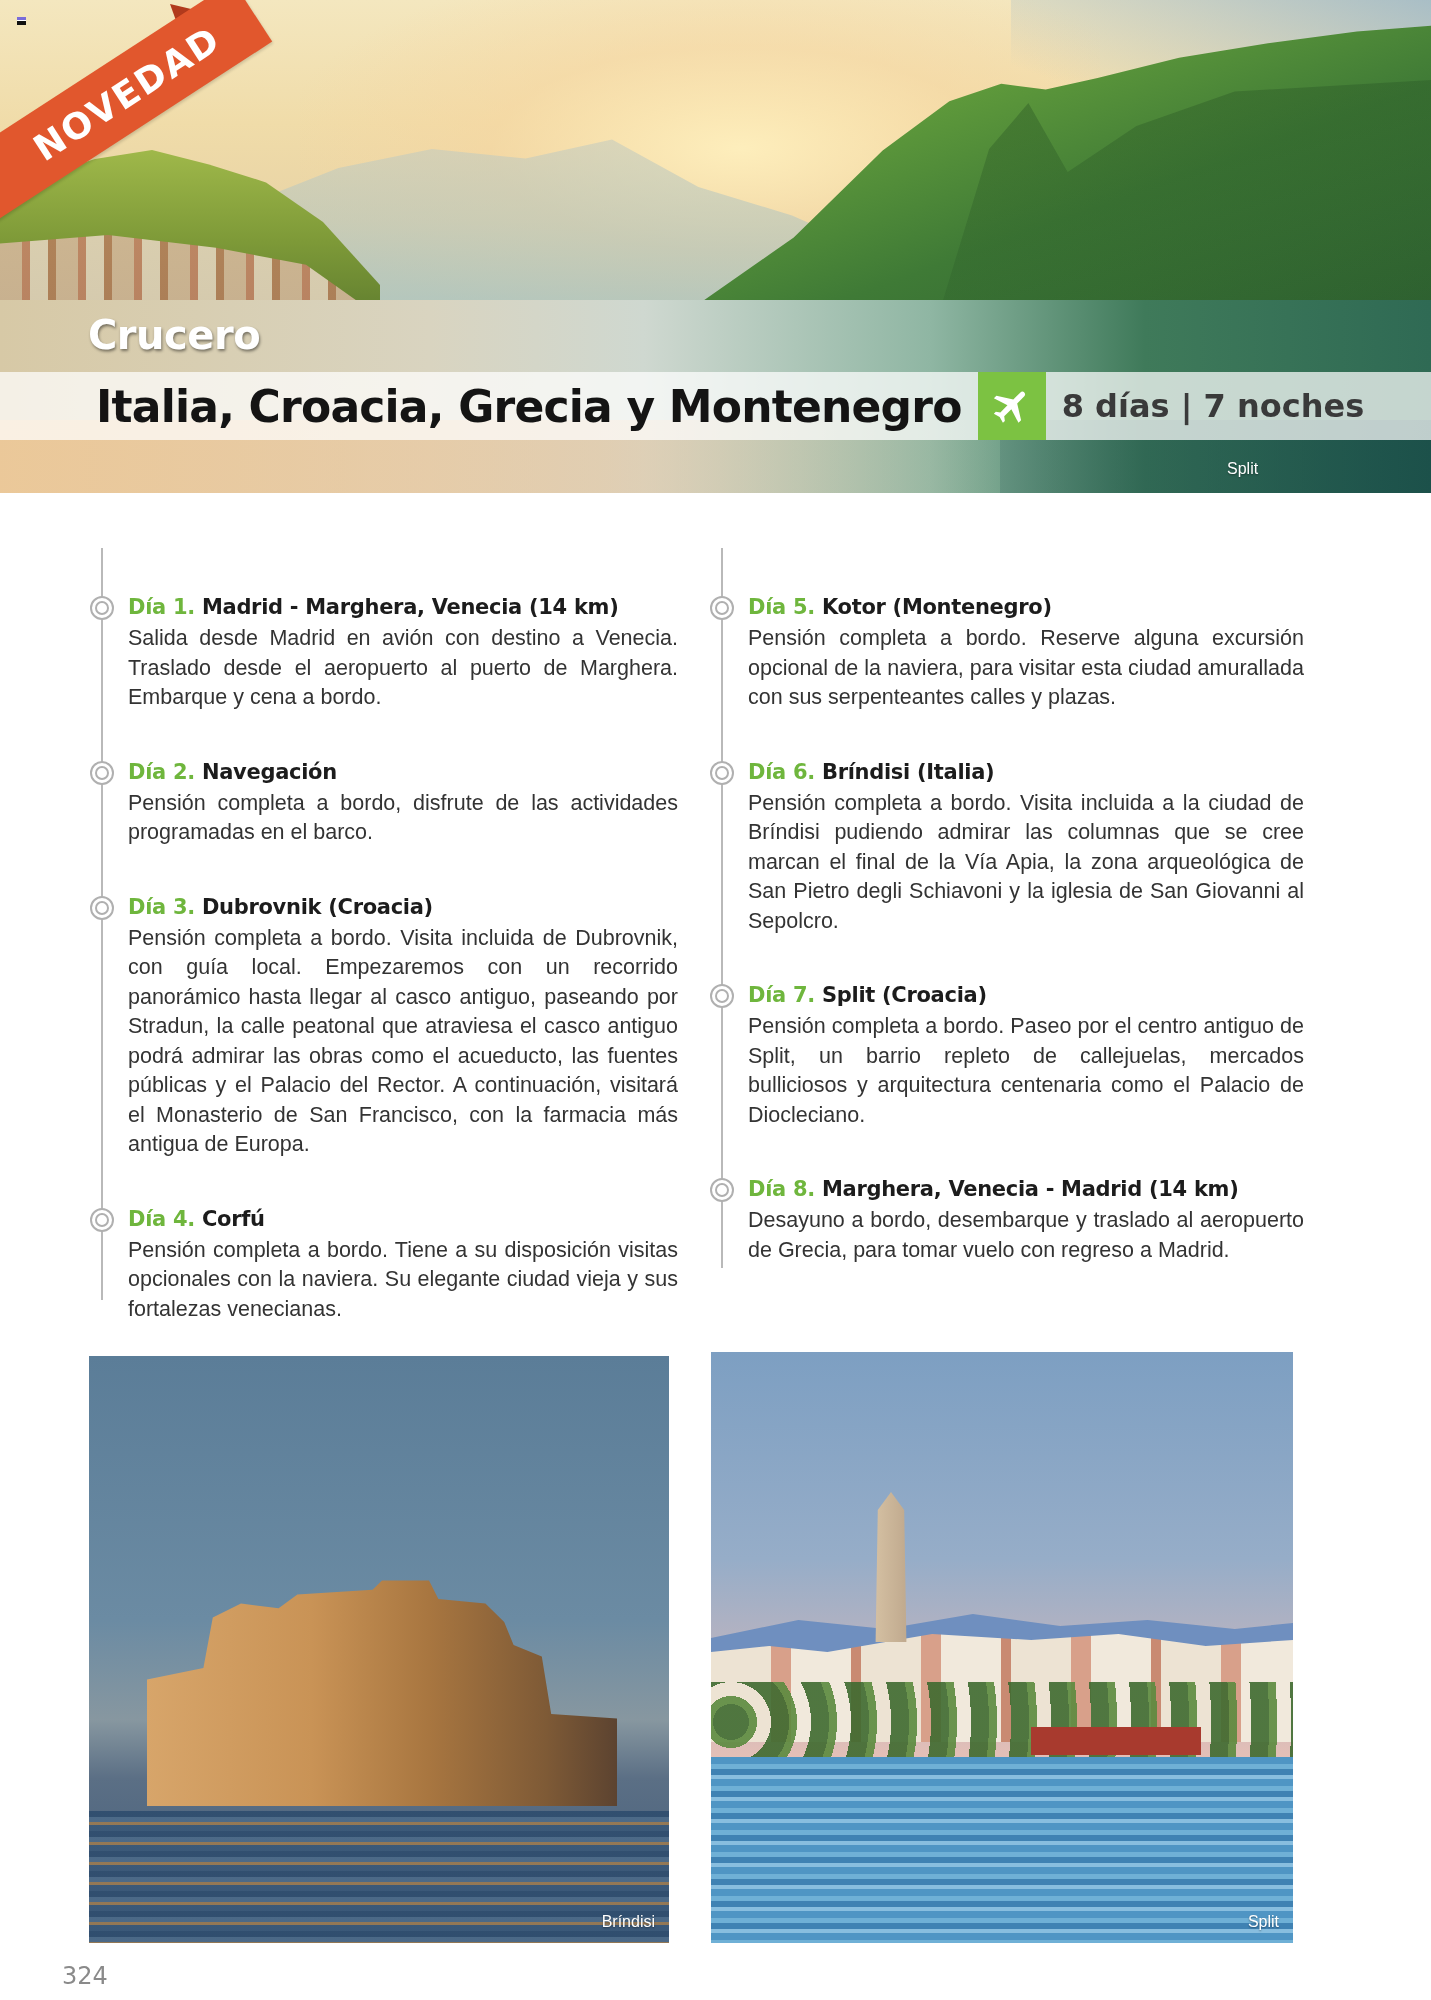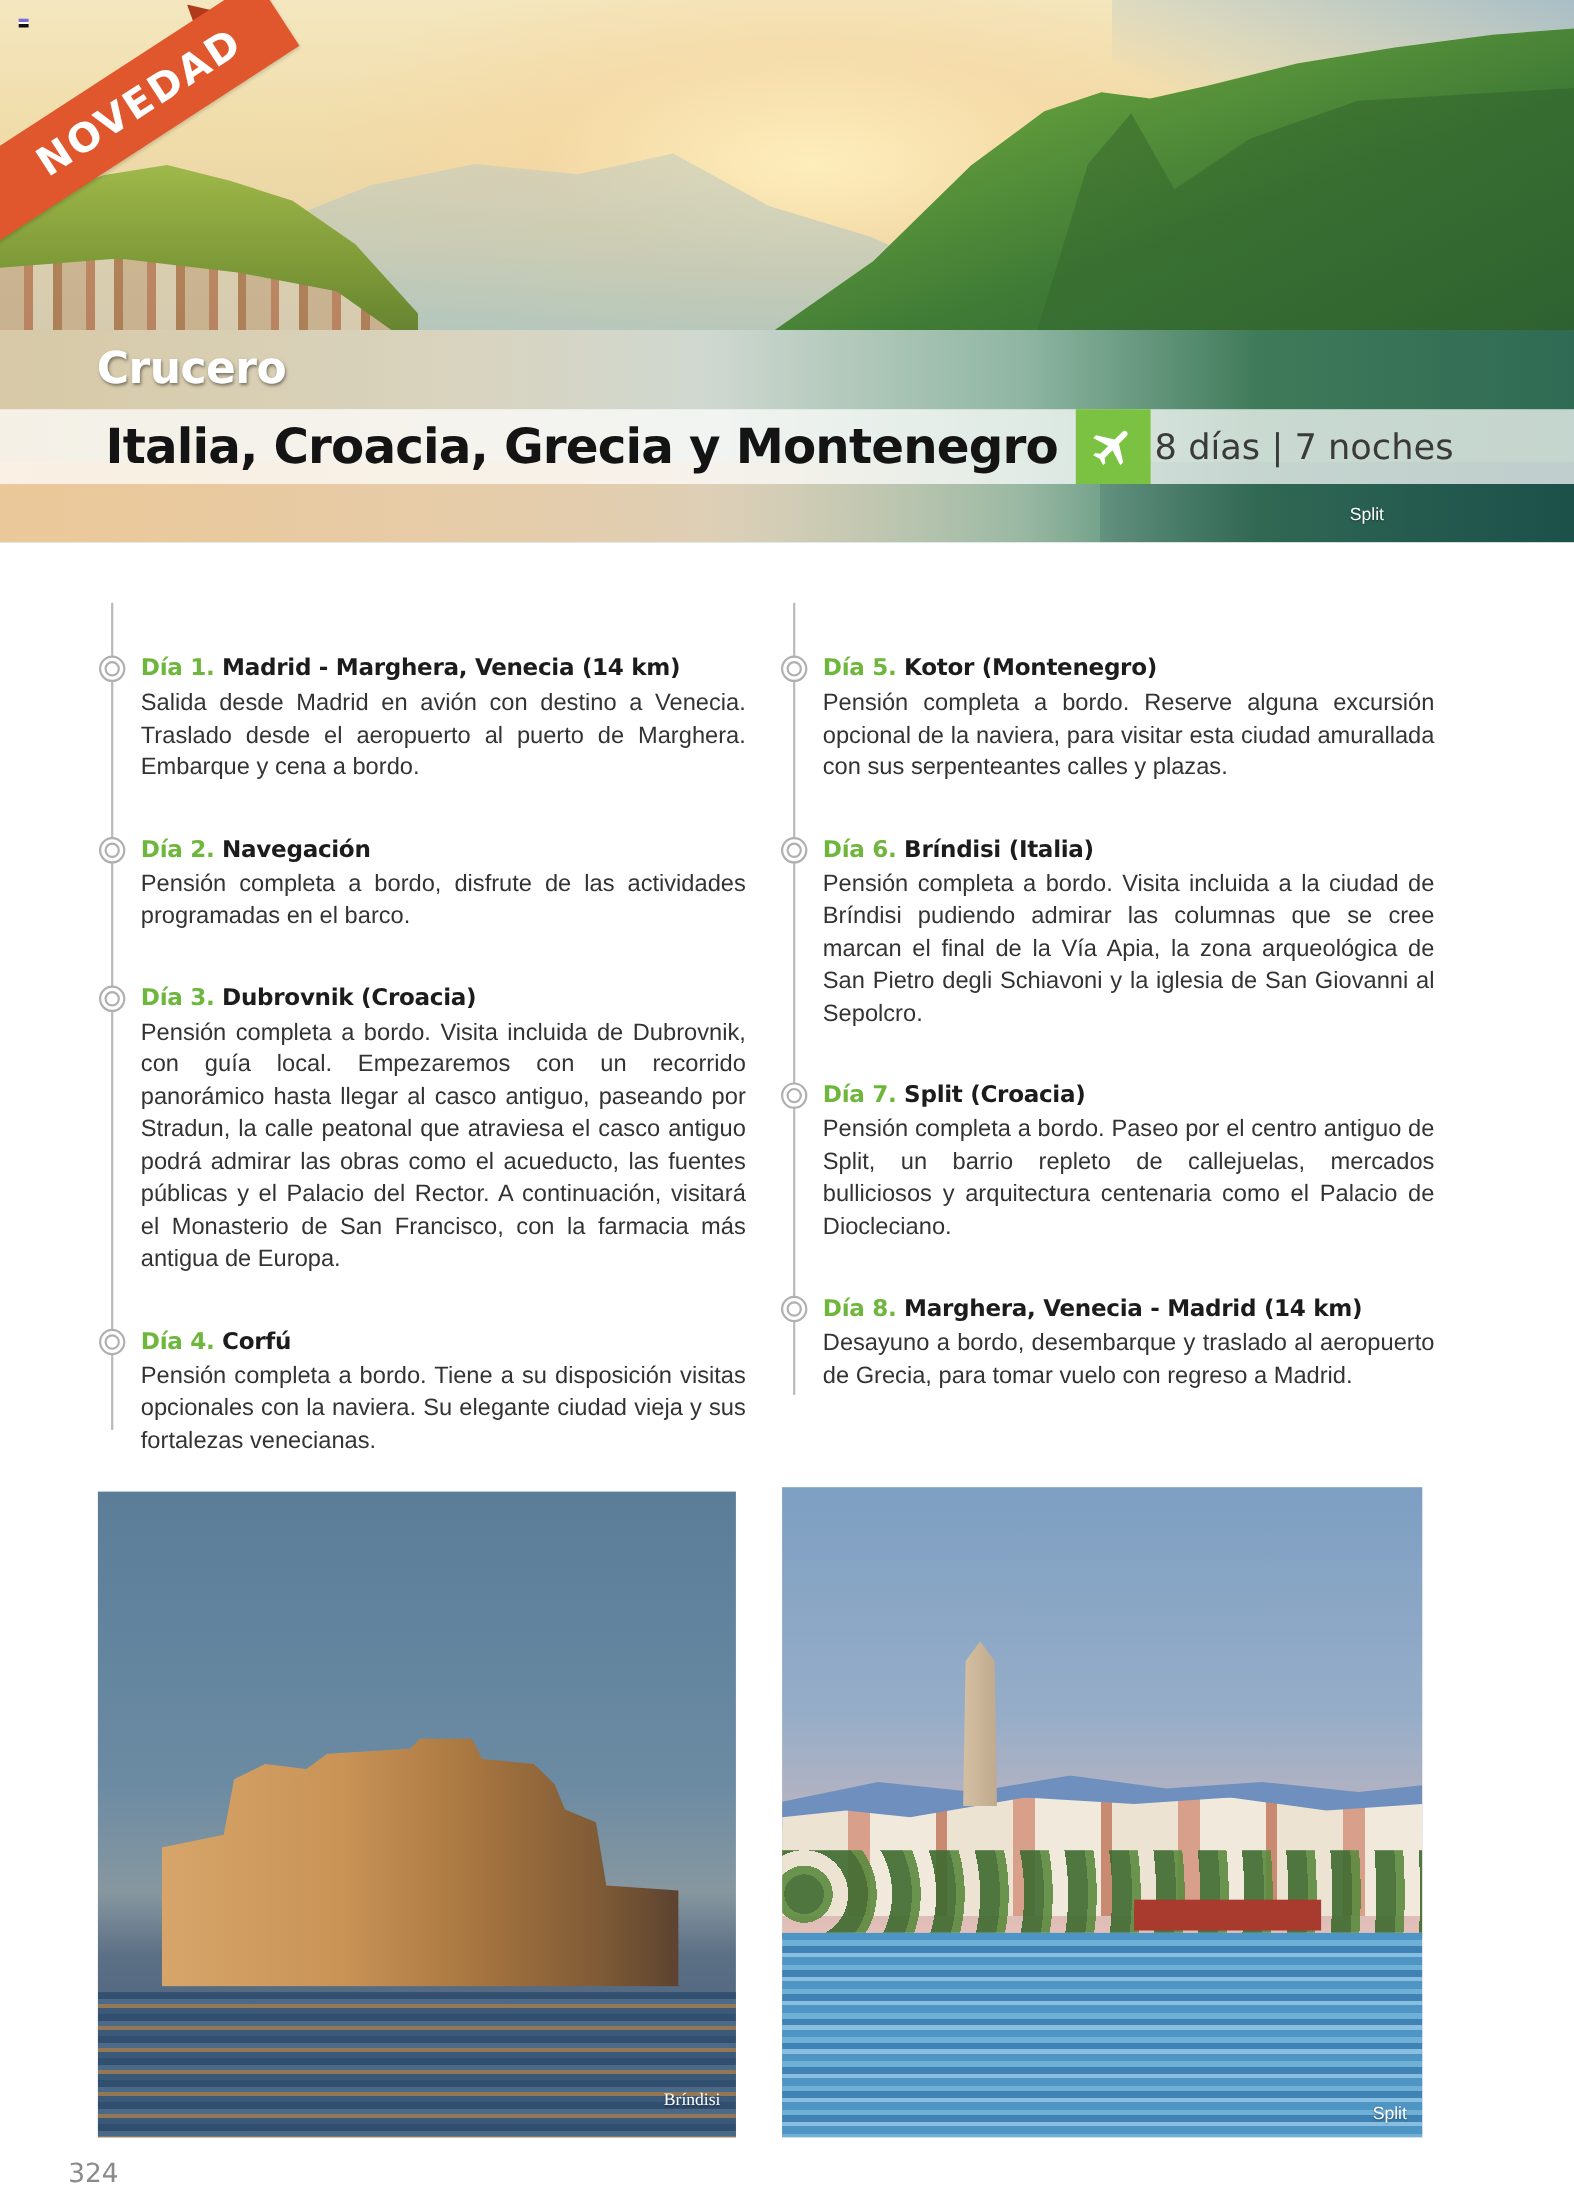--- a/index.html
+++ b/index.html
@@ -94,22 +94,22 @@
       margin-left: 96px;
       font-family: "DejaVu Sans", sans-serif; font-weight: bold; font-size: 44px;
       color: #141414; letter-spacing: -0.8px; white-space: nowrap;
     }
     .plane-box {
       margin-left: 16px; width: 68px; height: 68px; background: #7cc242;
       display: flex; align-items: center; justify-content: center;
     }
     .plane-box svg { width: 44px; height: 44px; }
     .title-band .duration {
-      margin-left: 4px;
-      font-family: "DejaVu Sans", sans-serif; font-size: 32px; color: #3a3a3a; white-space: nowrap;
+      margin-left: 16px;
+      font-family: "DejaVu Sans", sans-serif; font-size: 32px; color: #3a3a3a; white-space: nowrap; font-weight: bold;
     }
     .photo-caption {
       position: absolute; color: #ffffff; font-size: 16px;
       text-shadow: 0 1px 2px rgba(0,0,0,0.4);
     }
     .hero .photo-caption { left: 1227px; top: 460px; }
 
     
     .column { position: absolute; top: 548px; }
     .col-left { left: 88px; width: 590px; }
@@ -151,21 +151,21 @@
     .fortress {
       position: absolute; left: 58px; top: 220px; width: 470px; height: 230px;
       background: linear-gradient(90deg, #d7a56a 0%, #c99356 35%, #a87640 60%, #7e5a36 85%, #5c4330 100%);
       clip-path: polygon(0% 100%, 0% 45%, 12% 40%, 14% 18%, 20% 12%, 28% 14%, 32% 8%, 48% 6%, 50% 2%, 60% 2%, 62% 10%, 72% 12%, 76% 20%, 78% 30%, 84% 35%, 86% 60%, 100% 62%, 100% 100%);
     }
     .sea-brindisi {
       position: absolute; left: 0; top: 455px; width: 580px; height: 132px;
       background: repeating-linear-gradient(180deg, #2f4d6e 0 6px, #4c6a88 6px 11px, #9a7a52 11px 14px, #3a5878 14px 20px);
       opacity: 0.92;
     }
-    .photo-brindisi .photo-caption { right: 14px; bottom: 24px; font-family: Liberation Serif, serif; }
+    .photo-brindisi .photo-caption { right: 14px; bottom: 12px; }
 
     .photo-split {
       left: 711px; top: 1352px; width: 582px; height: 591px;
       background: linear-gradient(180deg, #7d9fc2 0%, #96adc8 35%, #c8b6bd 58%, #e8c1b6 70%, #e0c0b0 75%, #8aa7c8 80%);
     }
     .split-hills {
       position: absolute; left: 0; top: 250px; width: 582px; height: 60px;
       background: #6f8fbf;
       clip-path: polygon(0% 60%, 15% 30%, 30% 45%, 45% 20%, 60% 40%, 75% 30%, 90% 45%, 100% 35%, 100% 100%, 0% 100%);
     }

